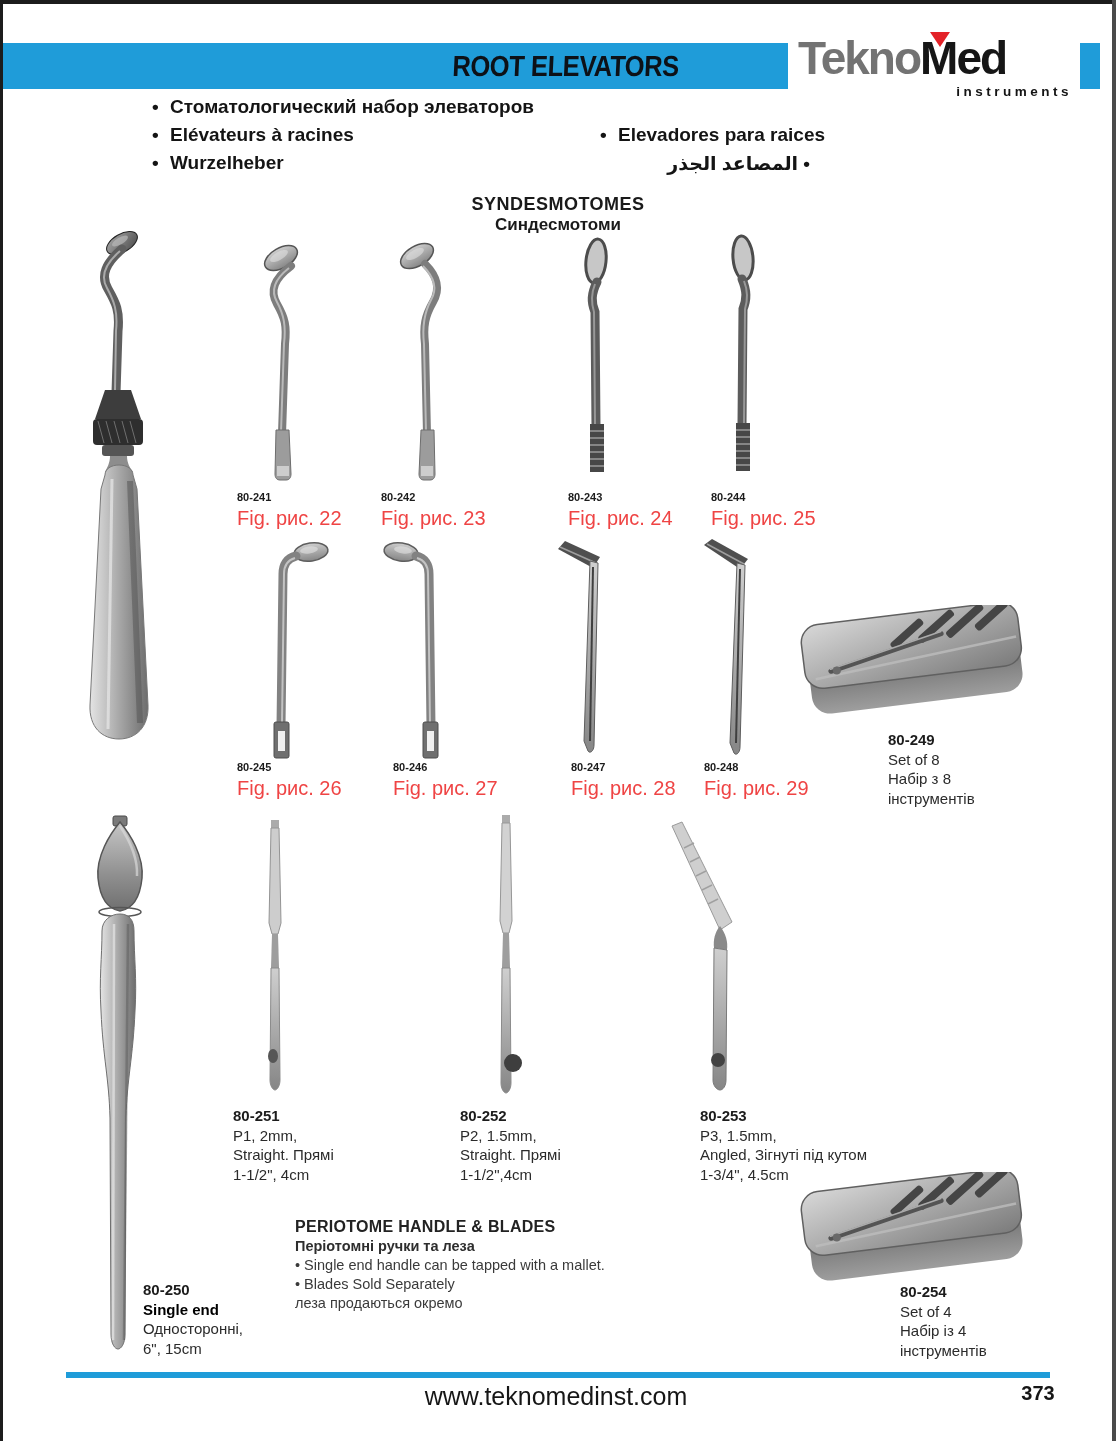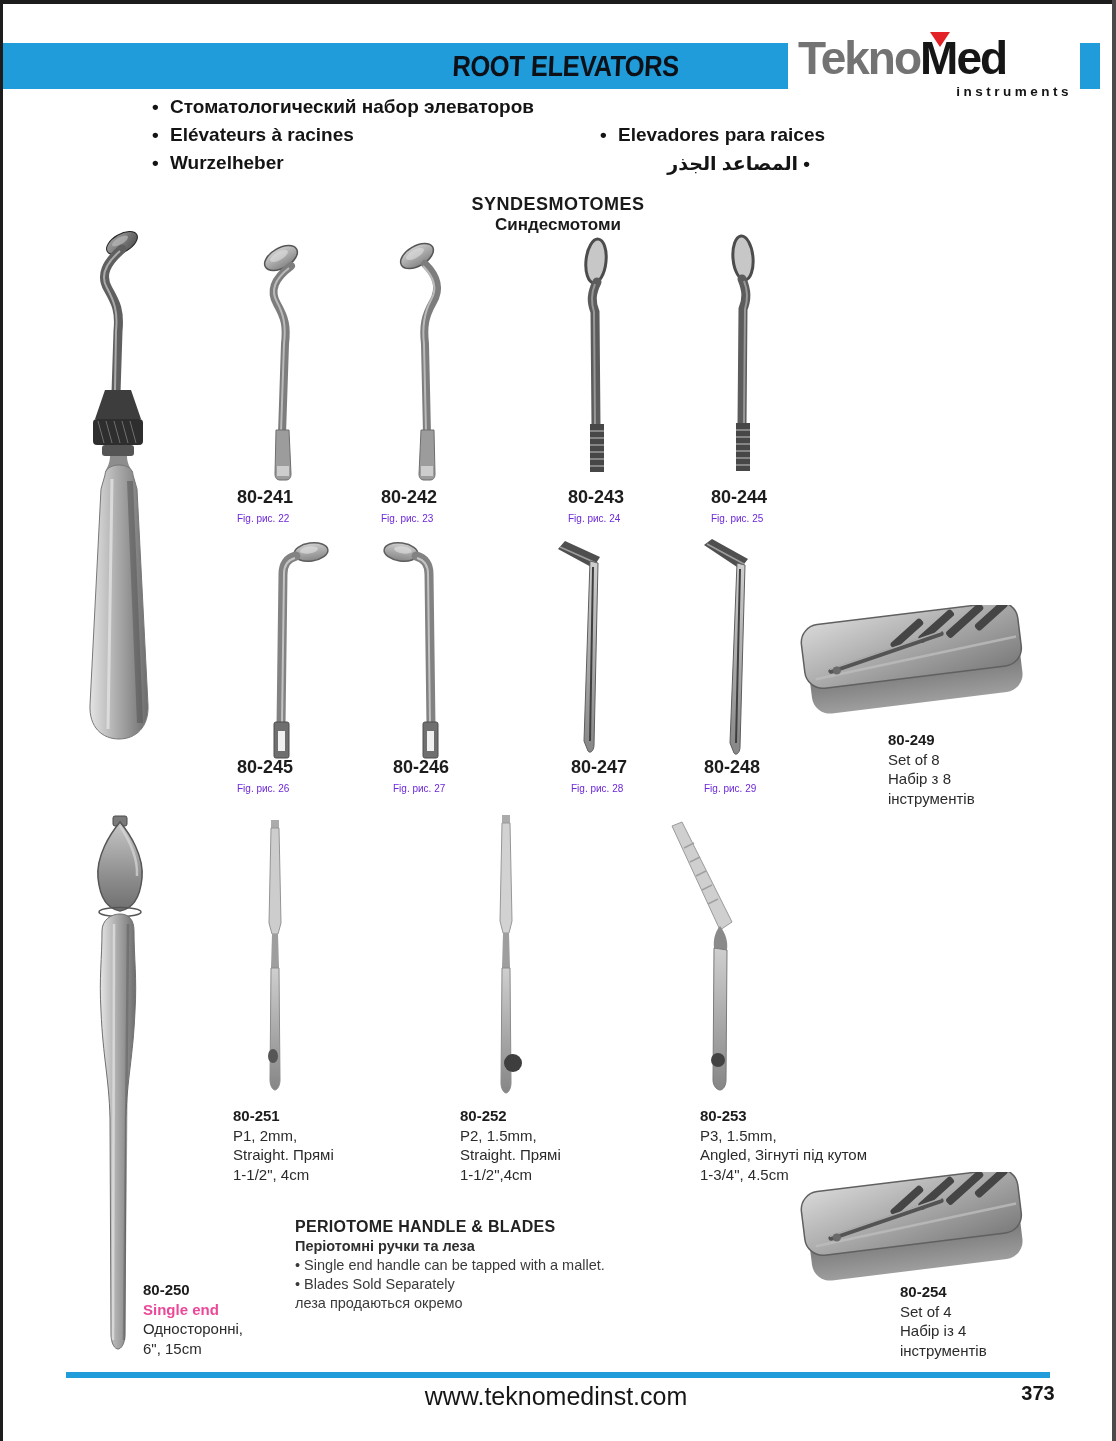--- a/index.html
+++ b/index.html
@@ -24,25 +24,25 @@
   
   .bullet-line{font-size:19px;font-weight:bold;color:#141414;white-space:nowrap;}
   .bullet-line .b{display:inline-block;width:18px;}
   .bullet-ar{text-align:right;}
   
   .sec-title{left:358px;top:194px;width:400px;text-align:center;font-size:18px;font-weight:bold;
              letter-spacing:.5px;color:#1a1a1a;}
   .sec-sub{left:358px;top:215px;width:400px;text-align:center;font-size:17px;font-weight:bold;color:#1a1a1a;}
   
   .figlabel{white-space:nowrap;}
-  .figlabel .code{font-size:18px;font-weight:bold;color:#1c1c1c;line-height:21px;text-align:center;}
-  .figlabel .fig{font-size:10px;color:#6d28d9;line-height:21px;}
+  .figlabel .code{font-size:11px;font-weight:bold;color:#1c1c1c;line-height:21px;}
+  .figlabel .fig{font-size:20px;color:#ef4444;line-height:21px;}
   .multilabel{white-space:nowrap;font-size:15px;color:#2b2b2b;line-height:19.5px;}
   .multilabel .code{font-weight:bold;color:#1c1c1c;}
-  .multilabel .strong{font-weight:bold;color:#ec4899;}
+  .multilabel .strong{font-weight:bold;color:#000000;}
   
   .pt-title{font-size:16px;font-weight:bold;letter-spacing:.3px;color:#222;line-height:21px;white-space:nowrap;}
   .pt-sub{font-size:14.5px;font-weight:bold;color:#2e2e2e;line-height:19px;white-space:nowrap;}
   .pt-line{font-size:14.5px;color:#3a3a3a;line-height:19px;white-space:nowrap;}
   
   .foot-line{left:66px;top:1372px;width:984px;height:6px;}
   .website{left:378px;top:1382px;width:356px;text-align:center;font-size:25px;color:#161616;}
   .pagenum{left:1008px;top:1382px;width:60px;text-align:center;font-size:20px;font-weight:bold;color:#161616;}
 </style>
 </head>

